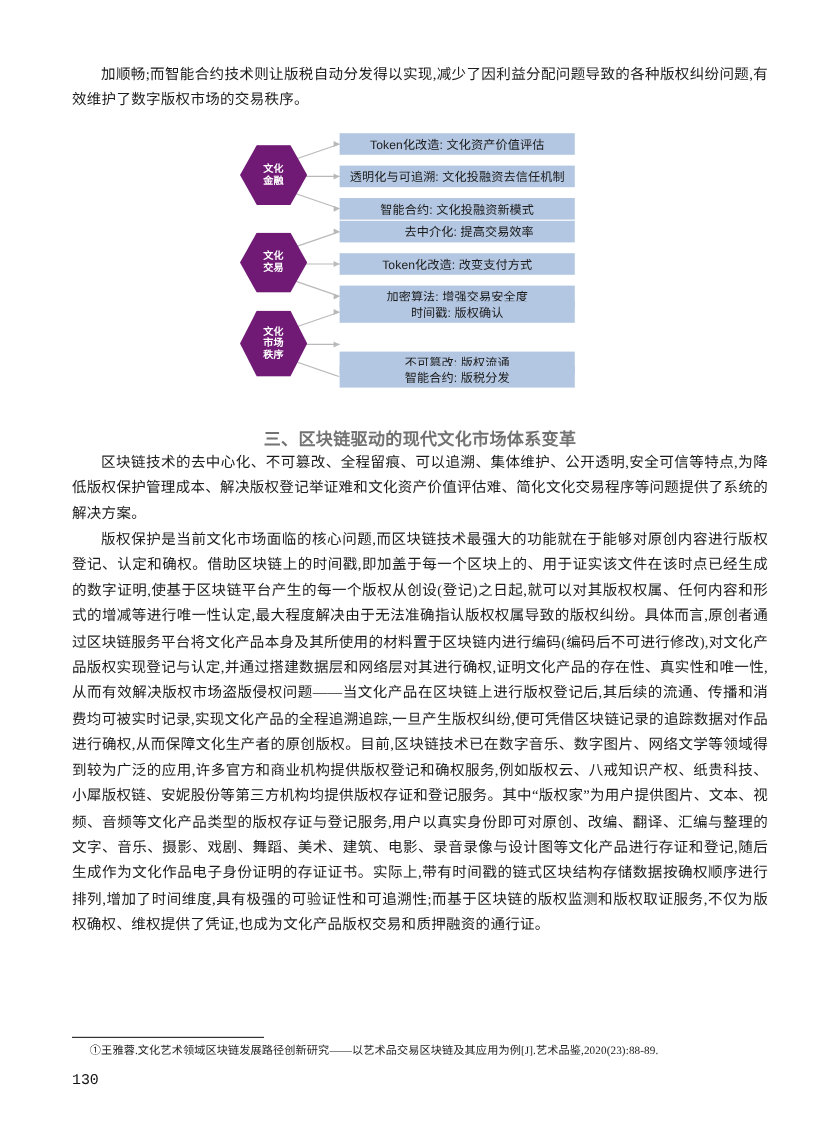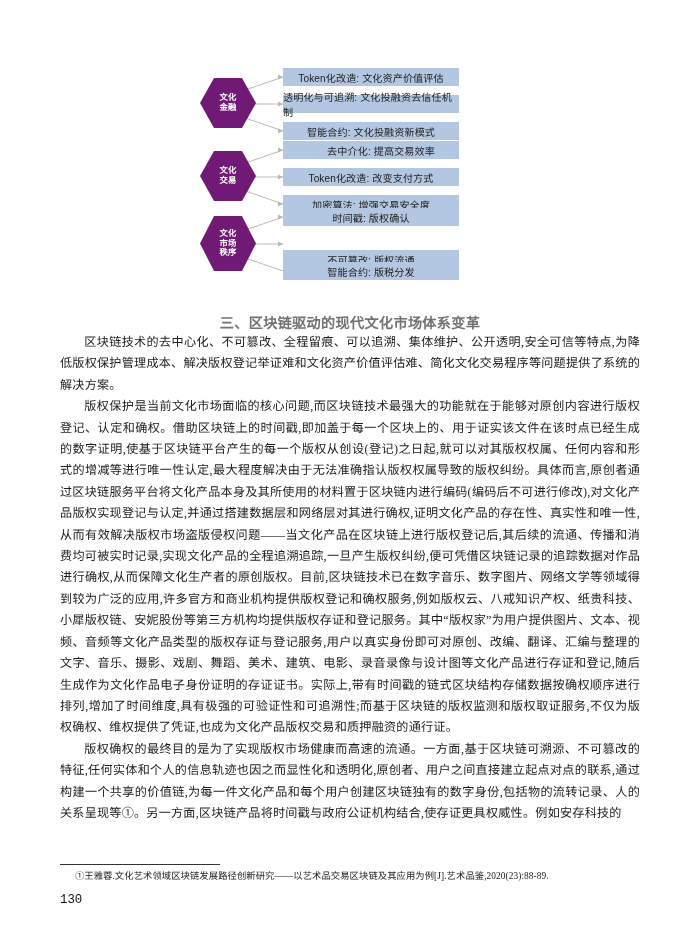--- a/index.html
+++ b/index.html
@@ -74,21 +74,21 @@
     font-weight: bold;
     font-size: 8.4px;
     line-height: 9.8px;
     letter-spacing: 0.02em;
     text-align: center;
   }
   .hex span { display: block; }
   .bar {
     position: absolute;
     left: 223px;
-    width: 176px;
+    width: 196px;
     height: 18px;
     background: #b4c7e2;
     display: flex;
     align-items: center;
     justify-content: center;
     font-family: "Liberation Sans", "DejaVu Sans", sans-serif;
     font-size: 10.1px;
     color: #1b1b1b;
     letter-spacing: 0.01em;
     box-sizing: border-box;
@@ -164,20 +164,21 @@
     font-family: Liberation Mono, monospace;
   }
 </style>
 </head>
 <body>
 
 <div class="page">
 
   <div class="content">
 
+    <p class="body-para indent">加顺畅;而智能合约技术则让版税自动分发得以实现,减少了因利益分配问题导致的各种版权纠纷问题,有效维护了数字版权市场的交易秩序。</p>
 
     <div class="figure">
 
       <div class="diagram">
 
         <svg class="connectors" viewBox="0 0 580 205" preserveAspectRatio="none">
           <g stroke="#b9b9b9" stroke-width="1" fill="none">
 
             <line x1="168" y1="30" x2="223" y2="11"></line>
             <line x1="172" y1="38" x2="223" y2="38"></line>
@@ -239,21 +240,20 @@
 
     </div>
 
     <h2 class="section-heading">三、区块链驱动的现代文化市场体系变革</h2>
 
     <p class="body-para indent gap-para">区块链技术的去中心化、不可篡改、全程留痕、可以追溯、集体维护、公开透明,安全可信等特点,为降低版权保护管理成本、解决版权登记举证难和文化资产价值评估难、简化文化交易程序等问题提供了系统的解决方案。</p>
 
 
     <p class="body-para indent">版权保护是当前文化市场面临的核心问题,而区块链技术最强大的功能就在于能够对原创内容进行版权登记、认定和确权。借助区块链上的时间戳,即加盖于每一个区块上的、用于证实该文件在该时点已经生成的数字证明,使基于区块链平台产生的每一个版权从创设(登记)之日起,就可以对其版权权属、任何内容和形式的增减等进行唯一性认定,最大程度解决由于无法准确指认版权权属导致的版权纠纷。具体而言,原创者通过区块链服务平台将文化产品本身及其所使用的材料置于区块链内进行编码(编码后不可进行修改),对文化产品版权实现登记与认定,并通过搭建数据层和网络层对其进行确权,证明文化产品的存在性、真实性和唯一性,从而有效解决版权市场盗版侵权问题——当文化产品在区块链上进行版权登记后,其后续的流通、传播和消费均可被实时记录,实现文化产品的全程追溯追踪,一旦产生版权纠纷,便可凭借区块链记录的追踪数据对作品进行确权,从而保障文化生产者的原创版权。目前,区块链技术已在数字音乐、数字图片、网络文学等领域得到较为广泛的应用,许多官方和商业机构提供版权登记和确权服务,例如版权云、八戒知识产权、纸贵科技、小犀版权链、安妮股份等第三方机构均提供版权存证和登记服务。其中“版权家”为用户提供图片、文本、视频、音频等文化产品类型的版权存证与登记服务,用户以真实身份即可对原创、改编、翻译、汇编与整理的文字、音乐、摄影、戏剧、舞蹈、美术、建筑、电影、录音录像与设计图等文化产品进行存证和登记,随后生成作为文化作品电子身份证明的存证证书。实际上,带有时间戳的链式区块结构存储数据按确权顺序进行排列,增加了时间维度,具有极强的可验证性和可追溯性;而基于区块链的版权监测和版权取证服务,不仅为版权确权、维权提供了凭证,也成为文化产品版权交易和质押融资的通行证。</p>
 
-    <p class="body-para indent">版权确权的最终目的是为了实现版权市场健康而高速的流通。一方面,基于区块链可溯源、不可篡改的特征,任何实体和个人的信息轨迹也因之而显性化和透明化,原创者、用户之间直接建立起点对点的联系,通过构建一个共享的价值链,为每一件文化产品和每个用户创建区块链独有的数字身份,包括物的流转记录、人的关系呈现等①。另一方面,区块链产品将时间戳与政府公证机构结合,使存证更具权威性。例如安存科技的</p>
 
   </div>
 
   <div class="footnote-rule"></div>
   <div class="footnote">①王雅蓉.文化艺术领域区块链发展路径创新研究——以艺术品交易区块链及其应用为例[J].艺术品鉴,2020(23):88-89.</div>
   <div class="page-number">130</div>
 
 </div>
 
 </body></html>

